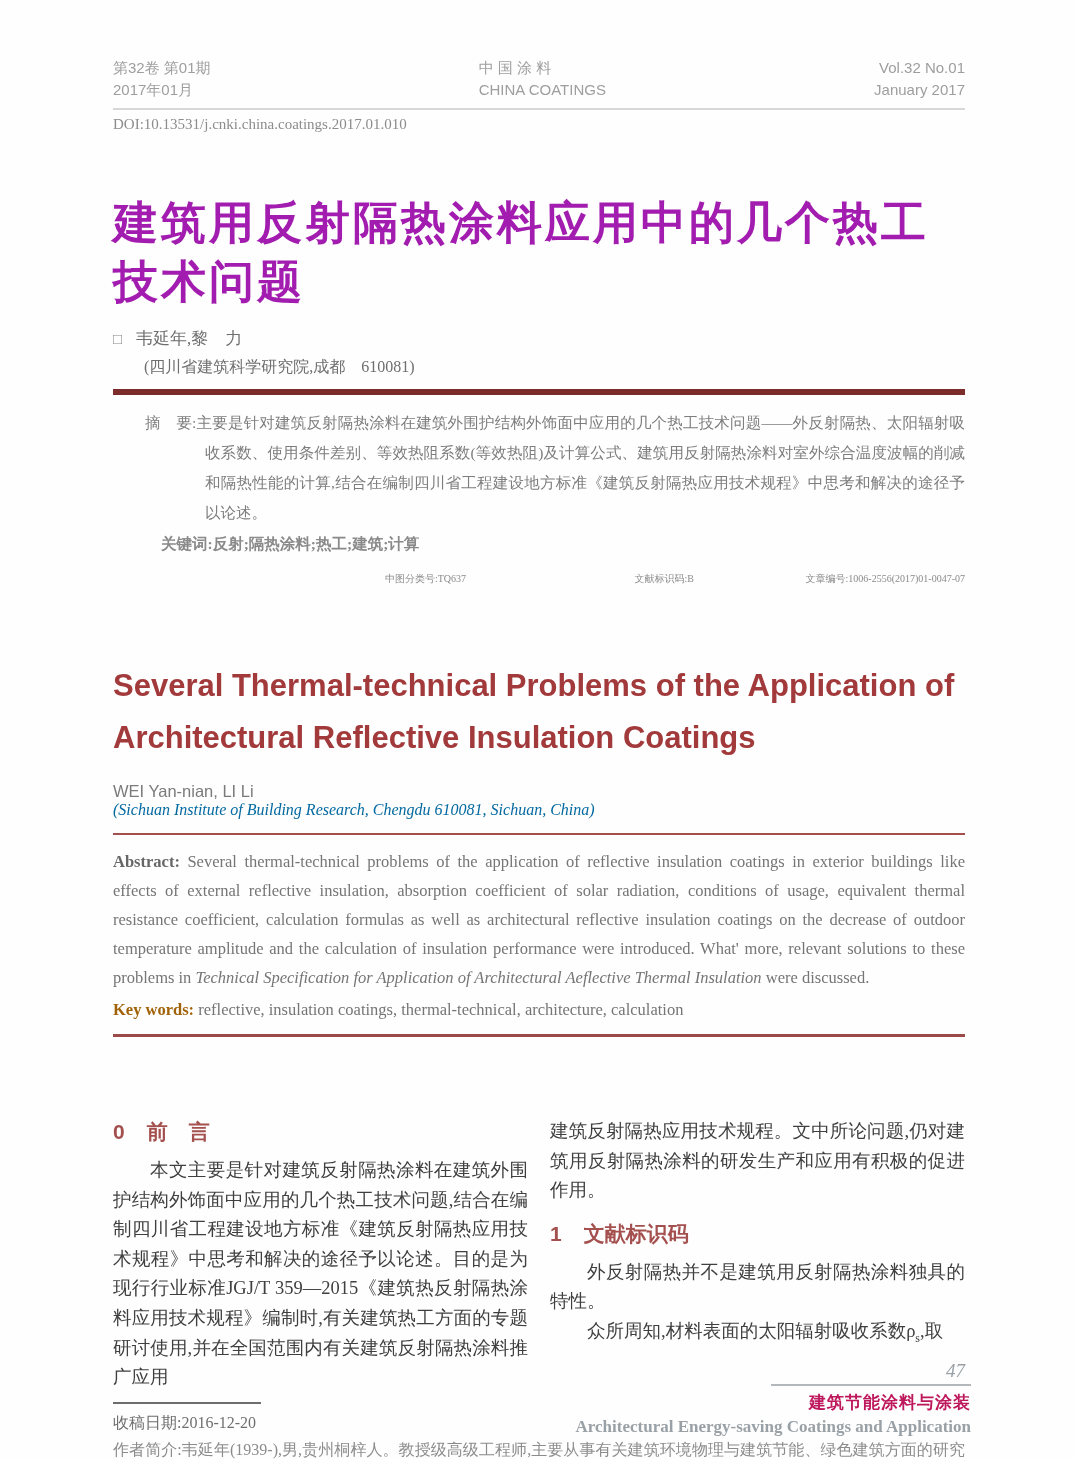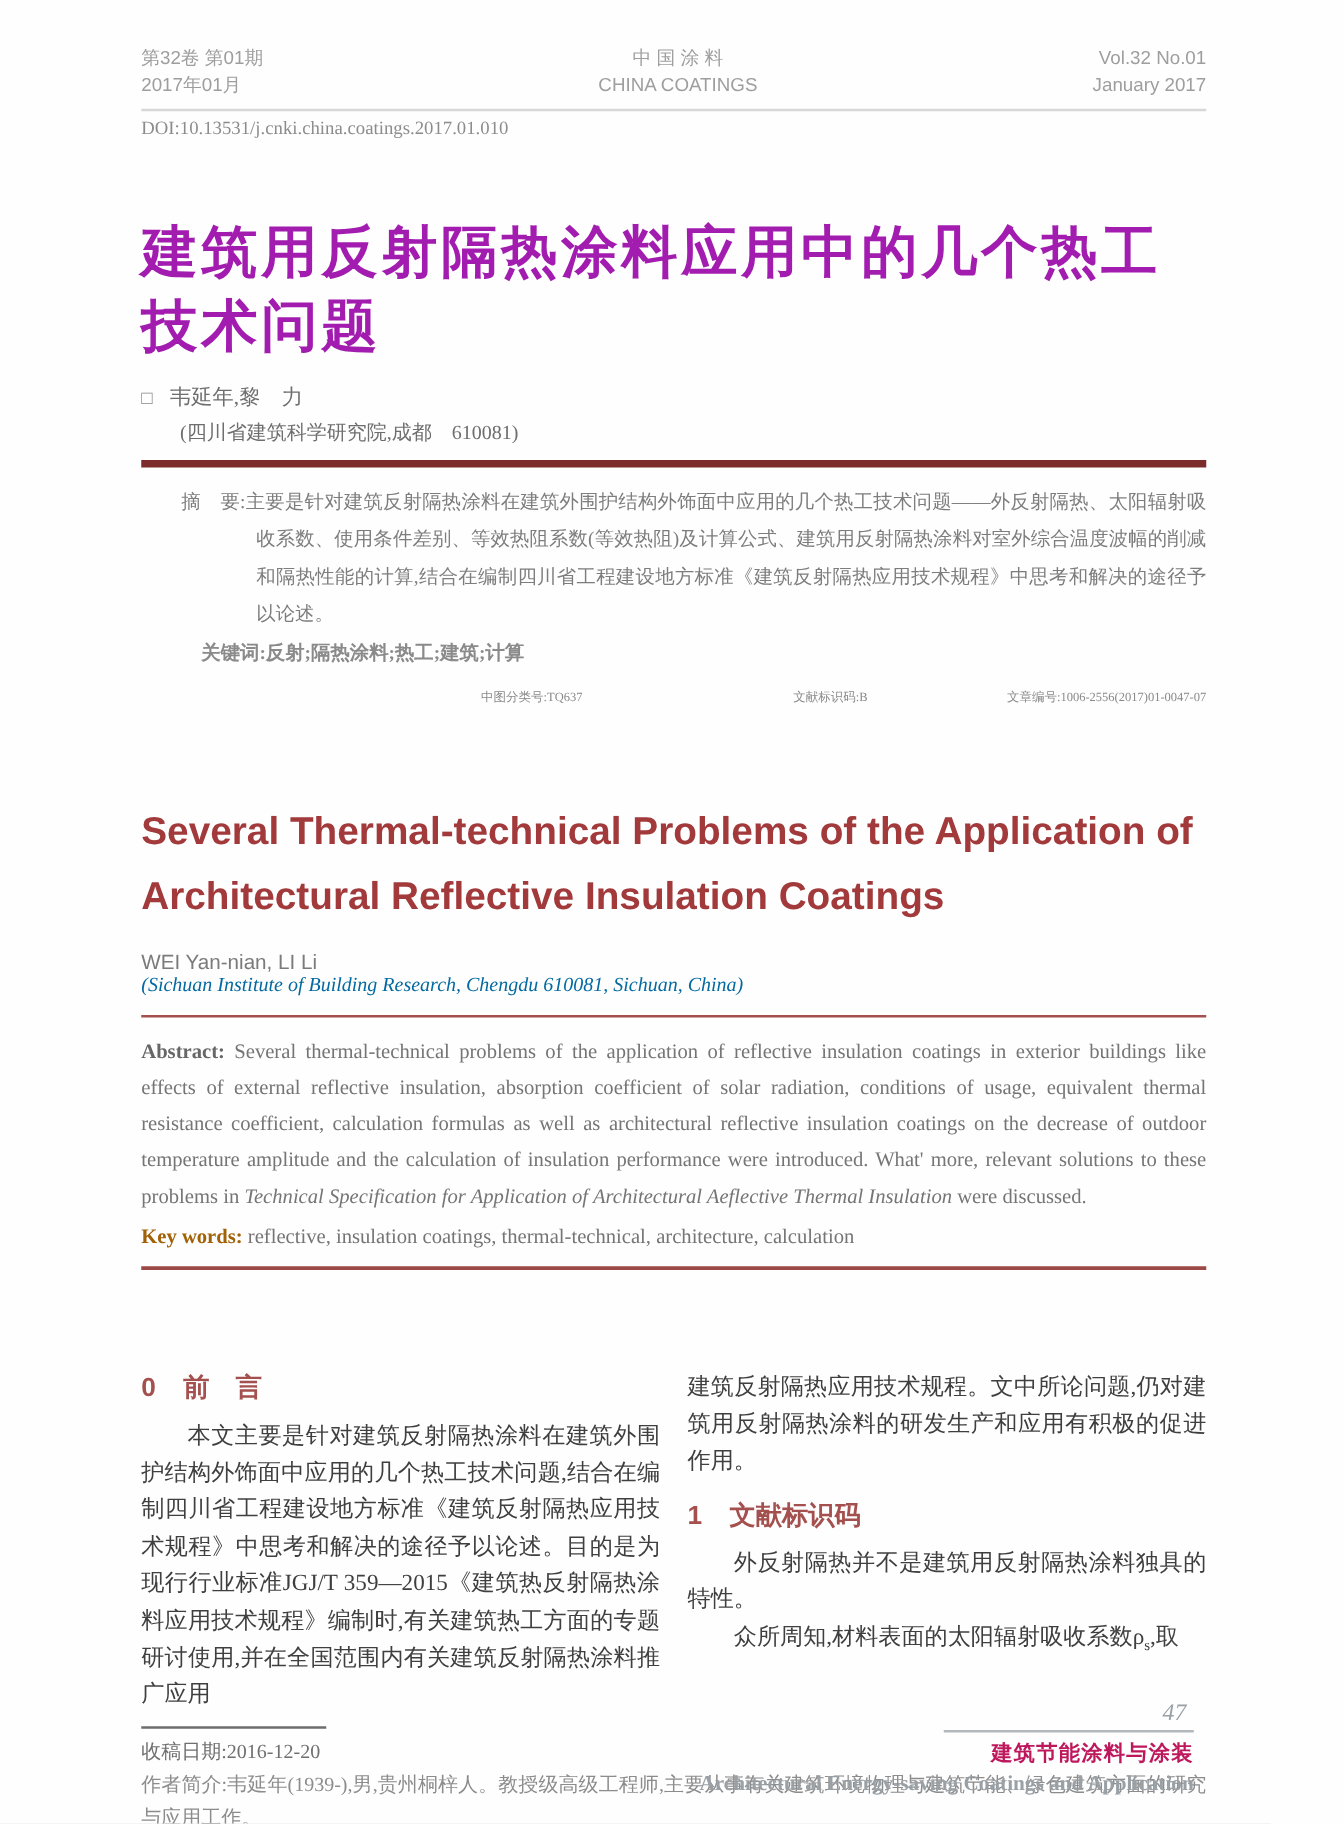--- a/index.html
+++ b/index.html
@@ -10,26 +10,26 @@
     margin: 0 auto;
     background: #fefefe;
     font-family: "Liberation Serif", "DejaVu Serif", serif;
     overflow: hidden;
   }
   .content { position: absolute; left: 113px; top: 0; width: 852px; }
 
   
   .jheader {
     display: flex; justify-content: space-between; align-items: flex-start;
-    padding-top: 36px;
+    padding-top: 57px;
     color: #9e9e9e;
     font-family: "Liberation Sans", "DejaVu Sans", sans-serif;
     font-size: 15px; line-height: 22px;
   }
-  .jheader .center { text-align: center; }
+  .jheader .center { }
   .jheader .right { text-align: right; }
   .header-rule { margin-top: 7px; height: 2px; background: #d7d7d7; }
   .doi { margin-top: 6px; color: #8c8c8c; font-size: 15px; font-family: "Liberation Serif", serif; }
 
   
   .title-cn {
     margin-top: 60px;
     color: #a21caf;
     font-family: "Liberation Sans", "DejaVu Sans", sans-serif;
     font-weight: bold;
@@ -94,21 +94,21 @@
   .col-right .sec { margin-top: 13px; margin-bottom: 9px; }
   sub { font-size: 12px; }
 
   
   .footnote { margin-top: 9px; }
   .fn-rule { width: 148px; height: 2px; background: #6d6d6d; }
   .fn-received { margin-top: 6px; color: #6f6f6f; font-size: 16px; line-height: 25px; }
   .fn-bio { margin-top: 2px; color: #8c8c8c; font-size: 16px; line-height: 26px; text-align: justify; }
 
   
-  .page-footer { position: absolute; right: 120px; bottom: 22px; text-align: right; color: #9aa1a6; }
+  .page-footer { position: absolute; right: 104px; bottom: 22px; text-align: right; color: #9aa1a6; }
   .page-num { font-size: 19px; font-style: italic; margin-right: 6px; margin-bottom: 2px; }
   .footer-rule { width: 200px; height: 2px; background: #b3b8bc; margin-left: auto; }
   .footer-cn { margin-top: 5px; font-size: 17px; font-weight: bold; letter-spacing: 1px; color: #be185d; }
   .footer-en { margin-top: 3px; font-size: 17px; font-weight: bold; color: #9aa1a6; }
 </style>
 </head>
 <body>
 
 <div class="page">
   <div class="content">

